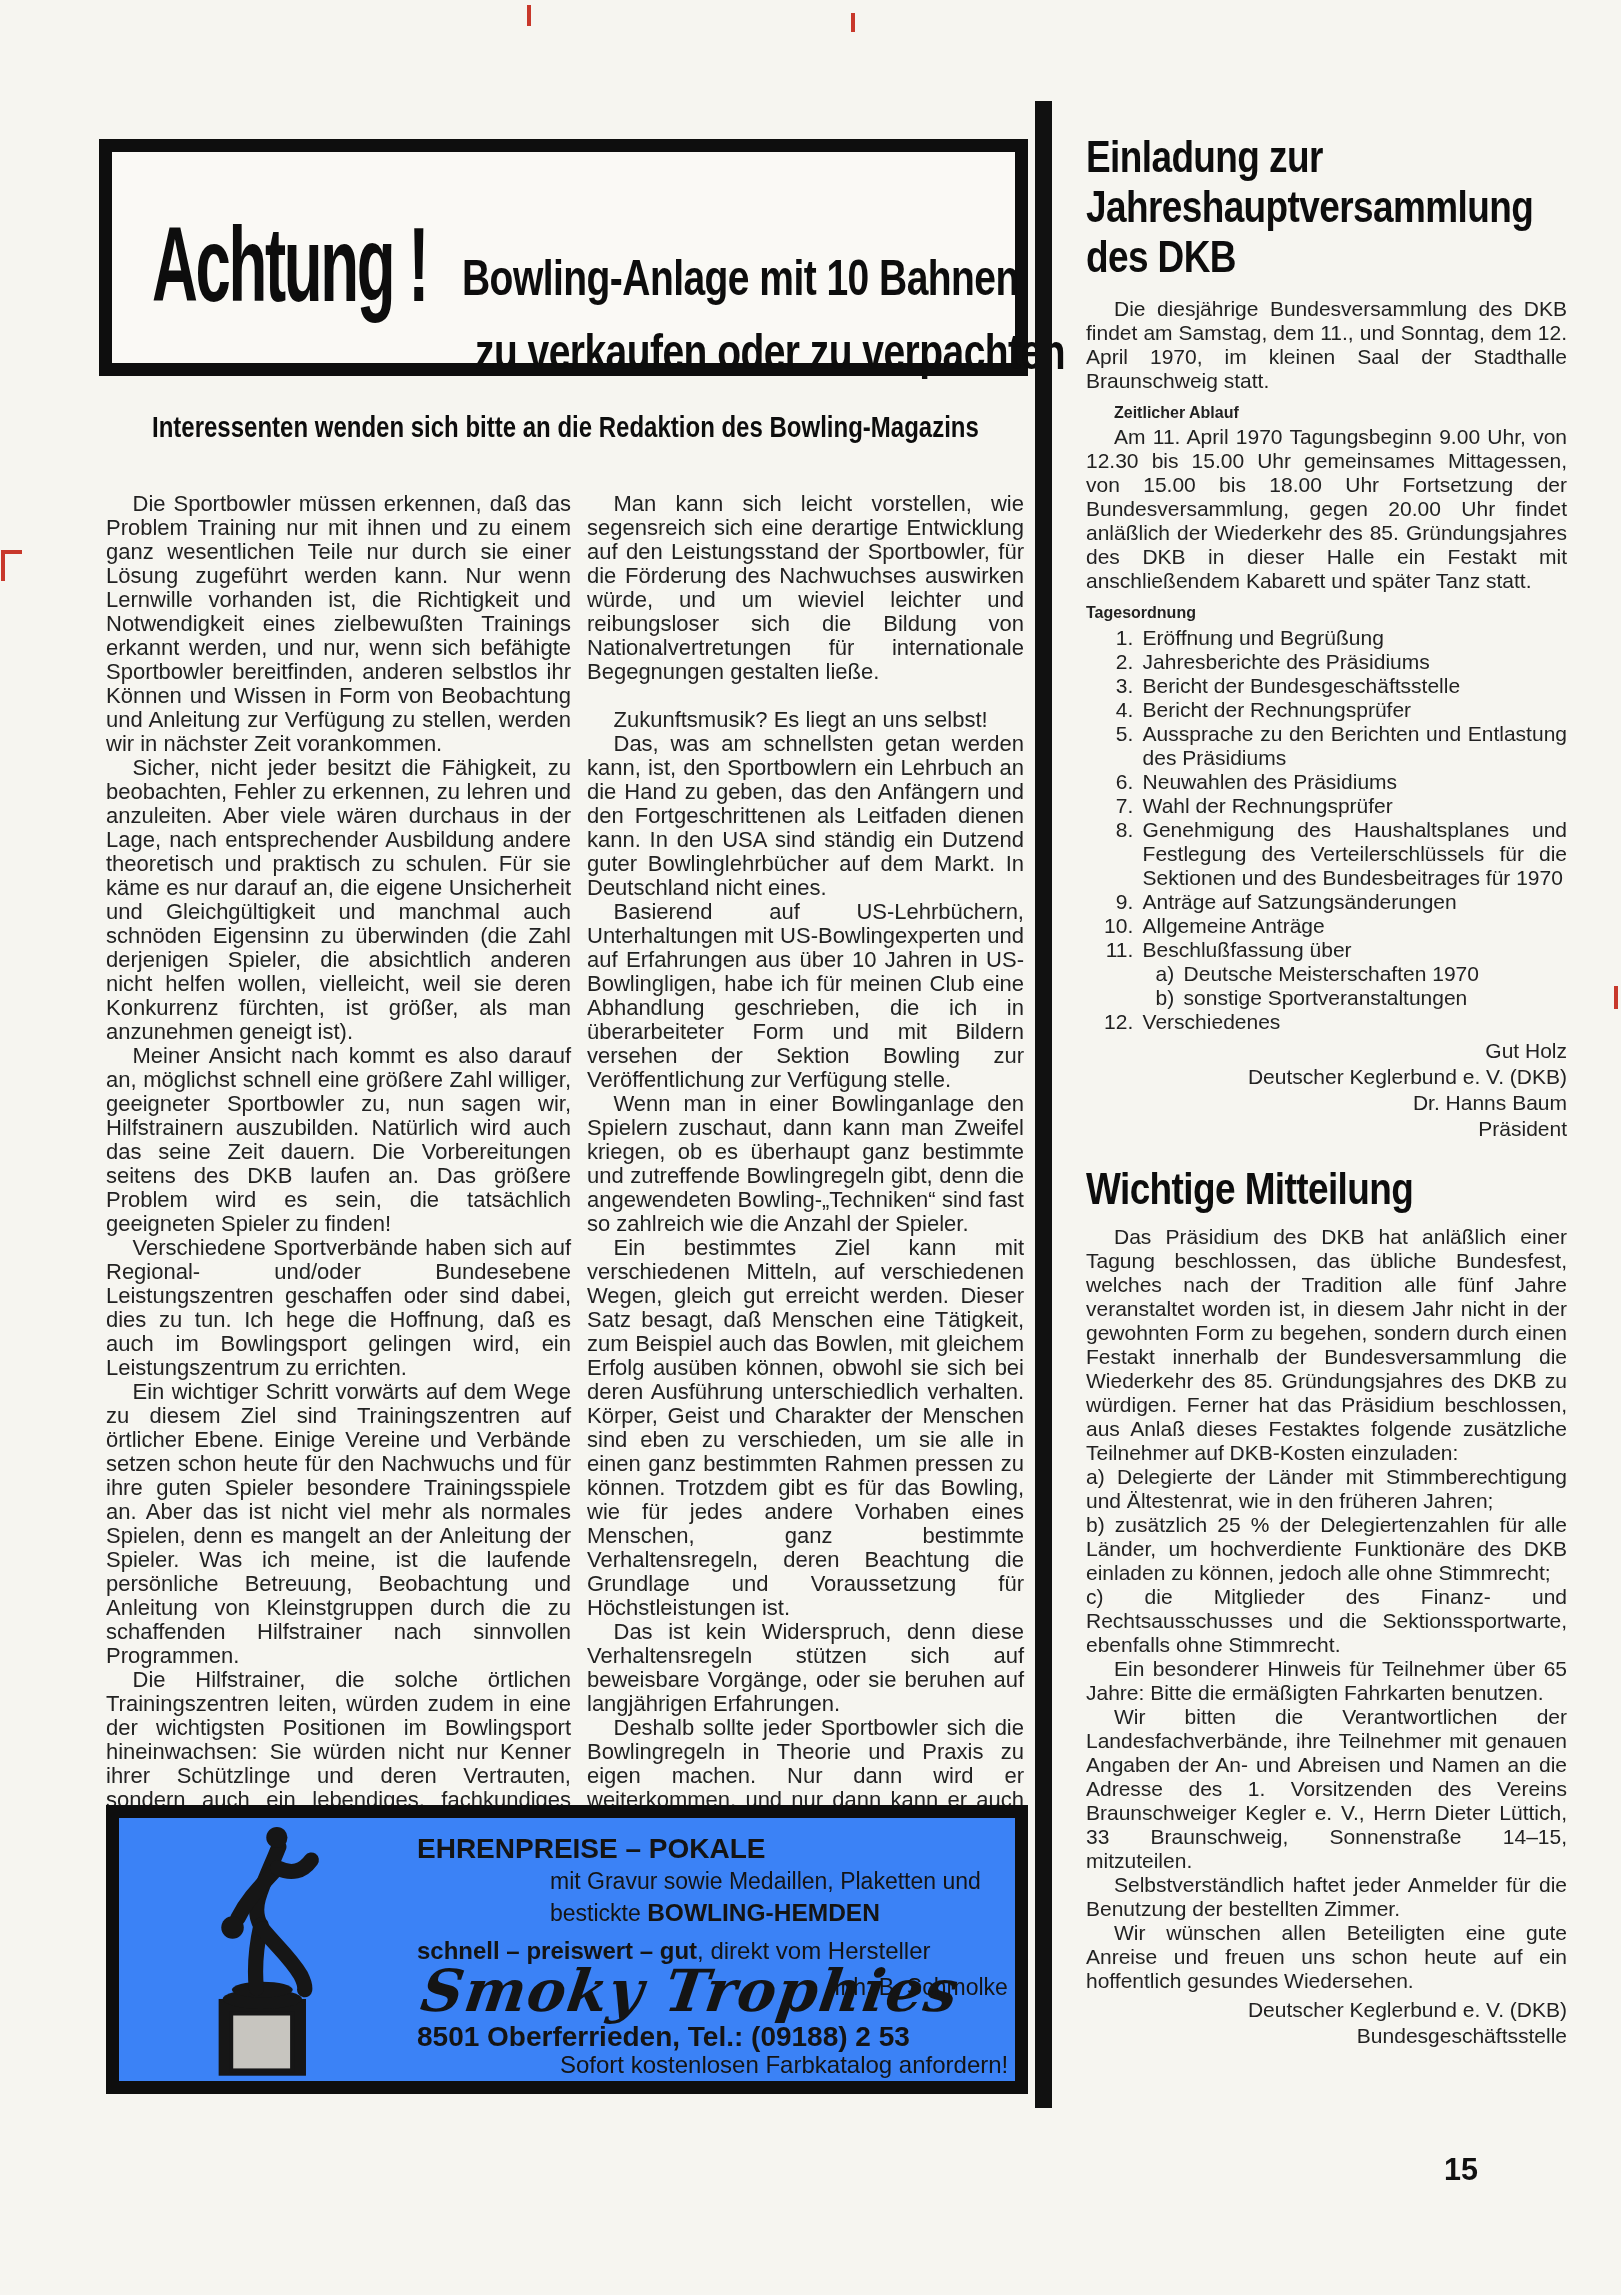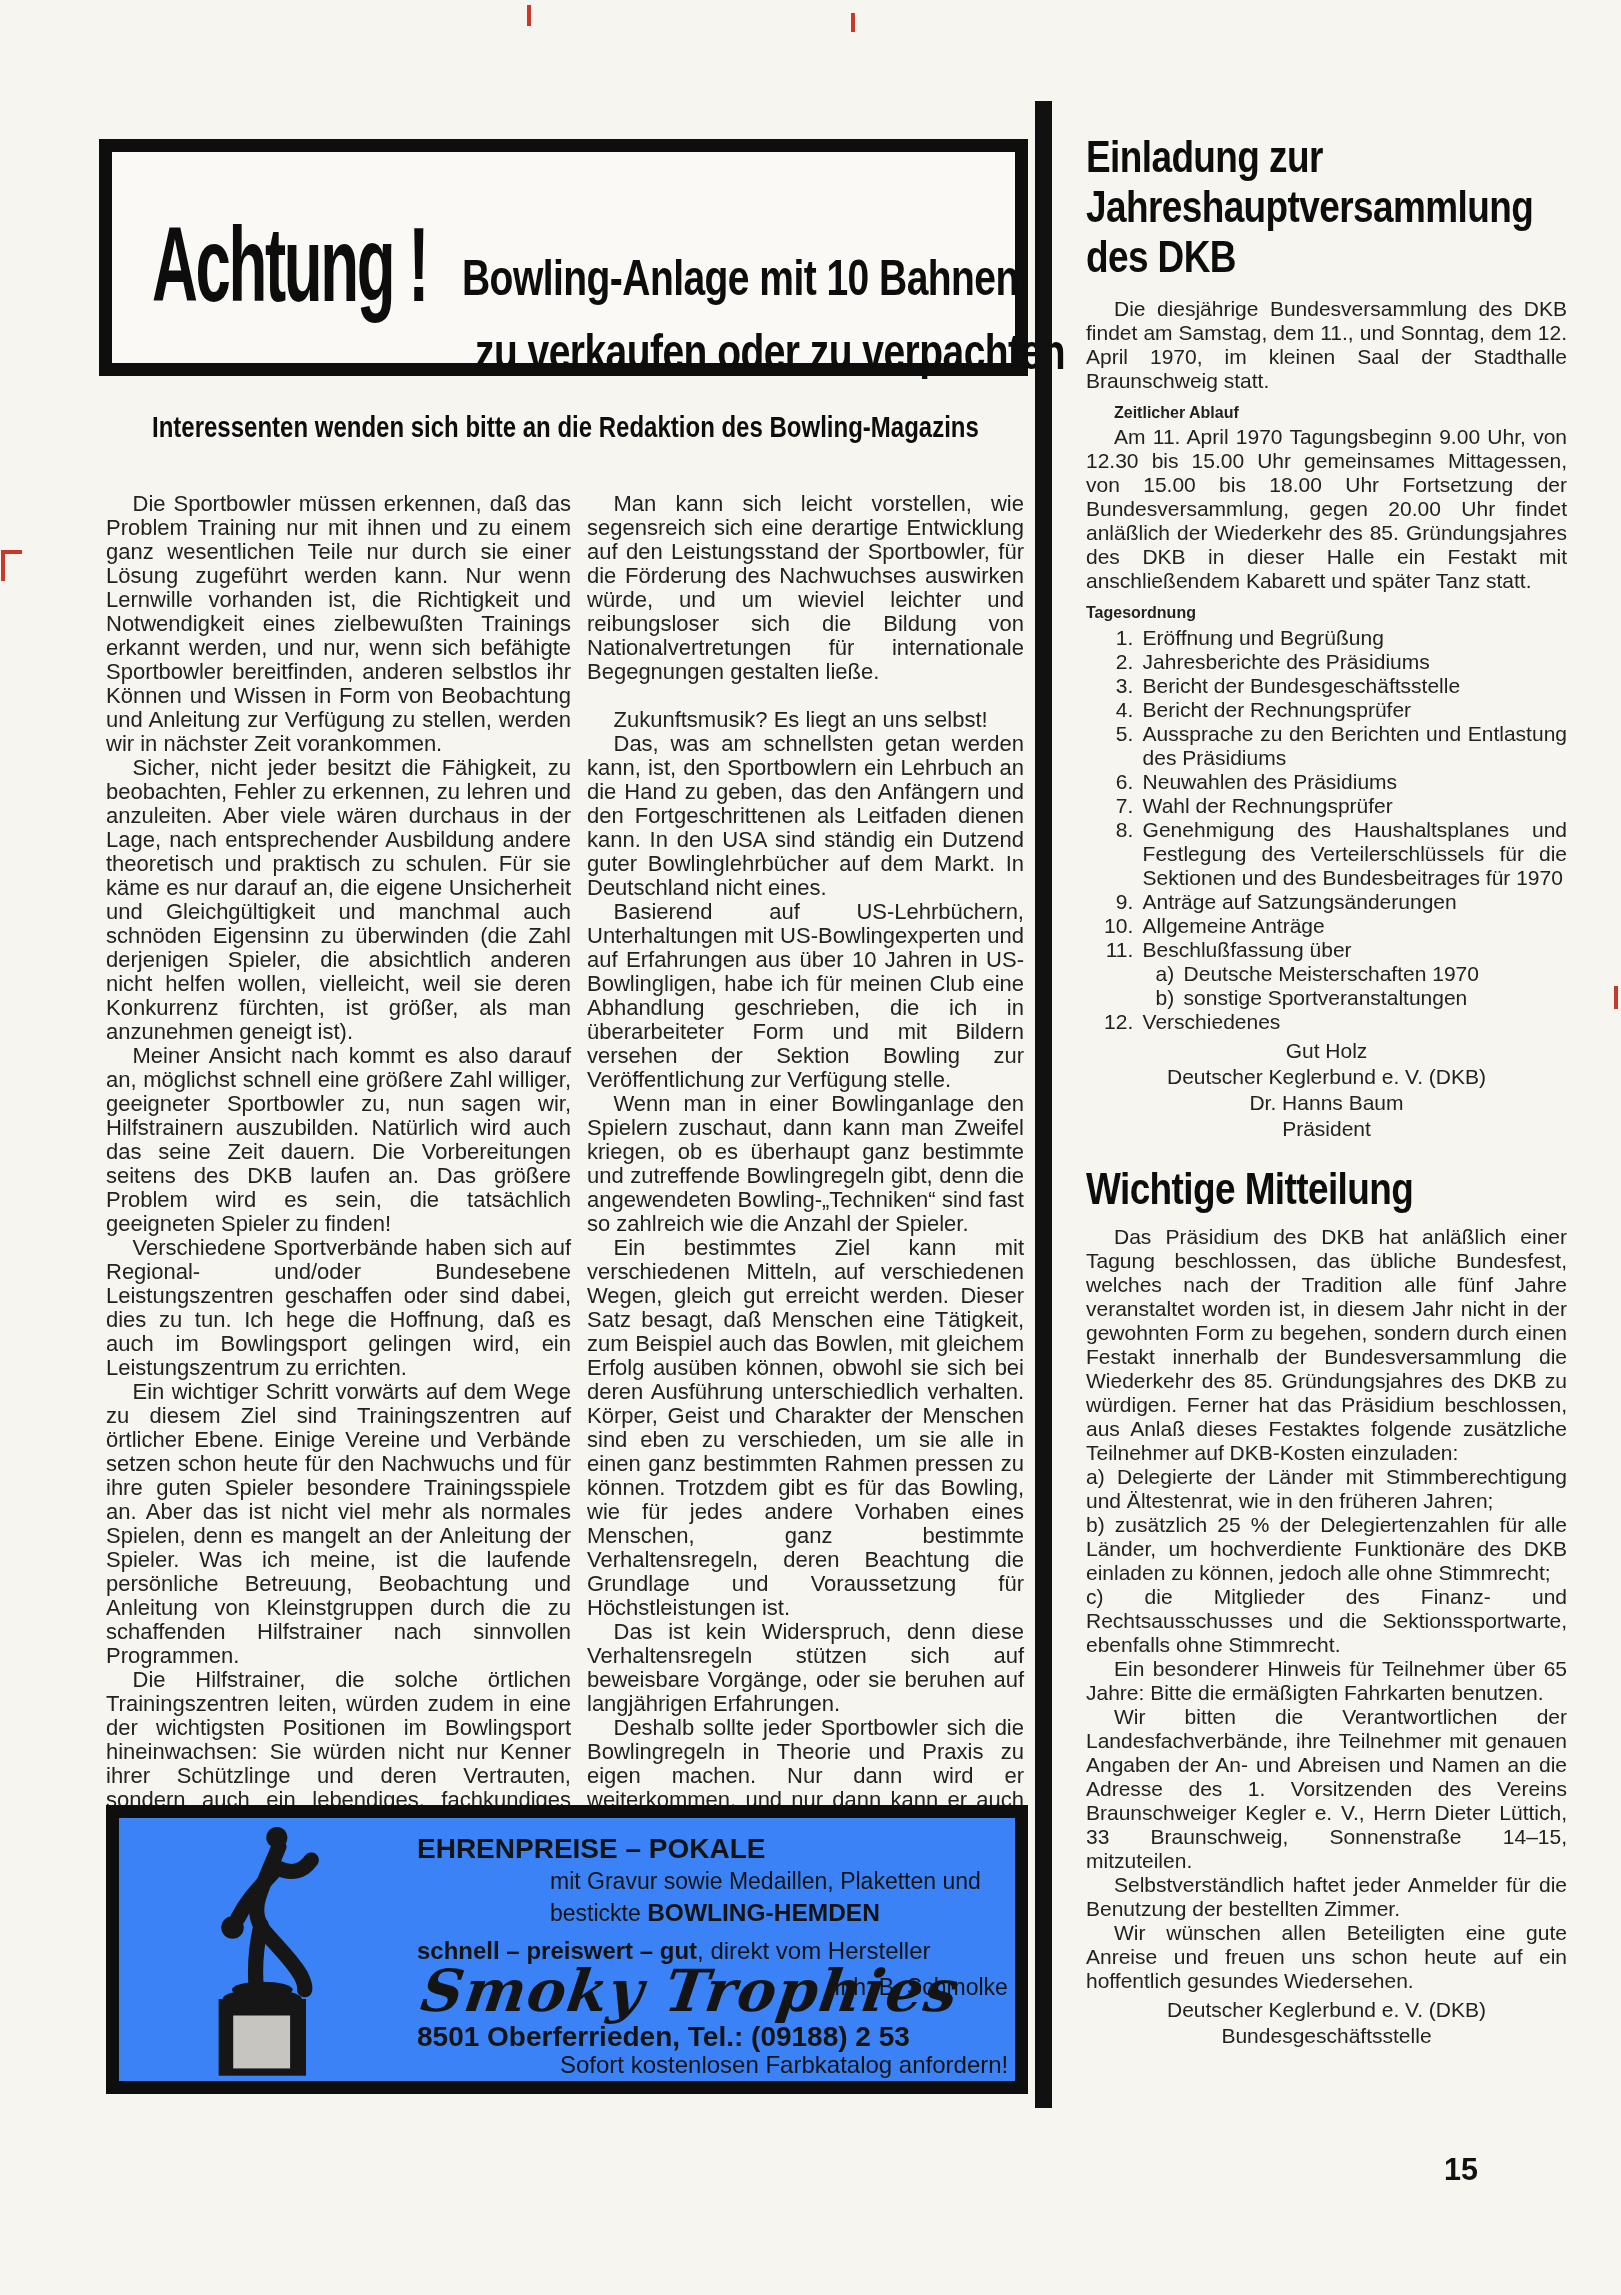--- a/index.html
+++ b/index.html
@@ -57,21 +57,21 @@
   .rc-heading div{white-space:nowrap;}
   .rightcol p{margin:0;font-size:21px;line-height:24px;text-align:justify;text-indent:28px;}
   .rightcol p.flush{text-indent:0;}
   .subhead{font-weight:bold;font-size:16px;line-height:24px;margin-top:8px;}
   .subhead.indent{text-indent:28px;}
   .agenda{margin:1.3px 0 4px 0;padding-left:9.3px;}
   .agenda-item{display:flex;font-size:21px;line-height:24px;}
   .agenda-item .num{flex:none;width:38px;text-align:right;padding-right:9.3px;}
   .agenda-item .txt{flex:1;text-align:justify;}
   .agenda-item.sub{padding-left:41px;}
-  .signoff{text-align:center;font-size:21px;line-height:26px;margin:4px 0 0 0;}
+  .signoff{text-align:right;font-size:21px;line-height:26px;margin:4px 0 0 0;}
   .wm-heading{
     font-size:44px;font-weight:bold;letter-spacing:-0.7px;color:#0d0d0d;
     transform:scaleX(.84);transform-origin:left top;margin:22.5px 0 10.6px 0;white-space:nowrap;
   }
 
   
   .ad-box{
     position:absolute;left:106px;top:1805px;width:922px;height:289px;
     border:13.2px solid #0e0e0e;background:#3b82f6;box-sizing:border-box;
   }

